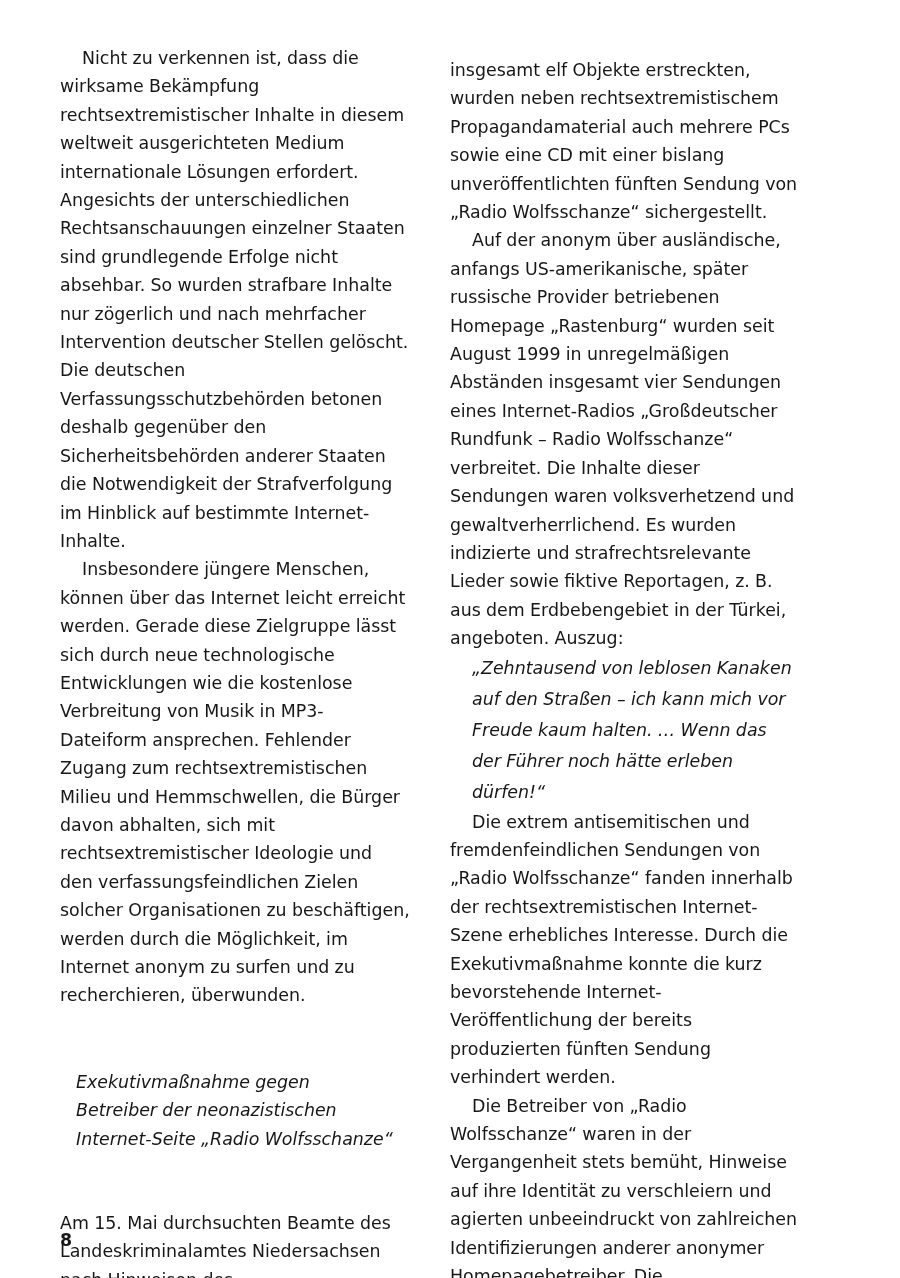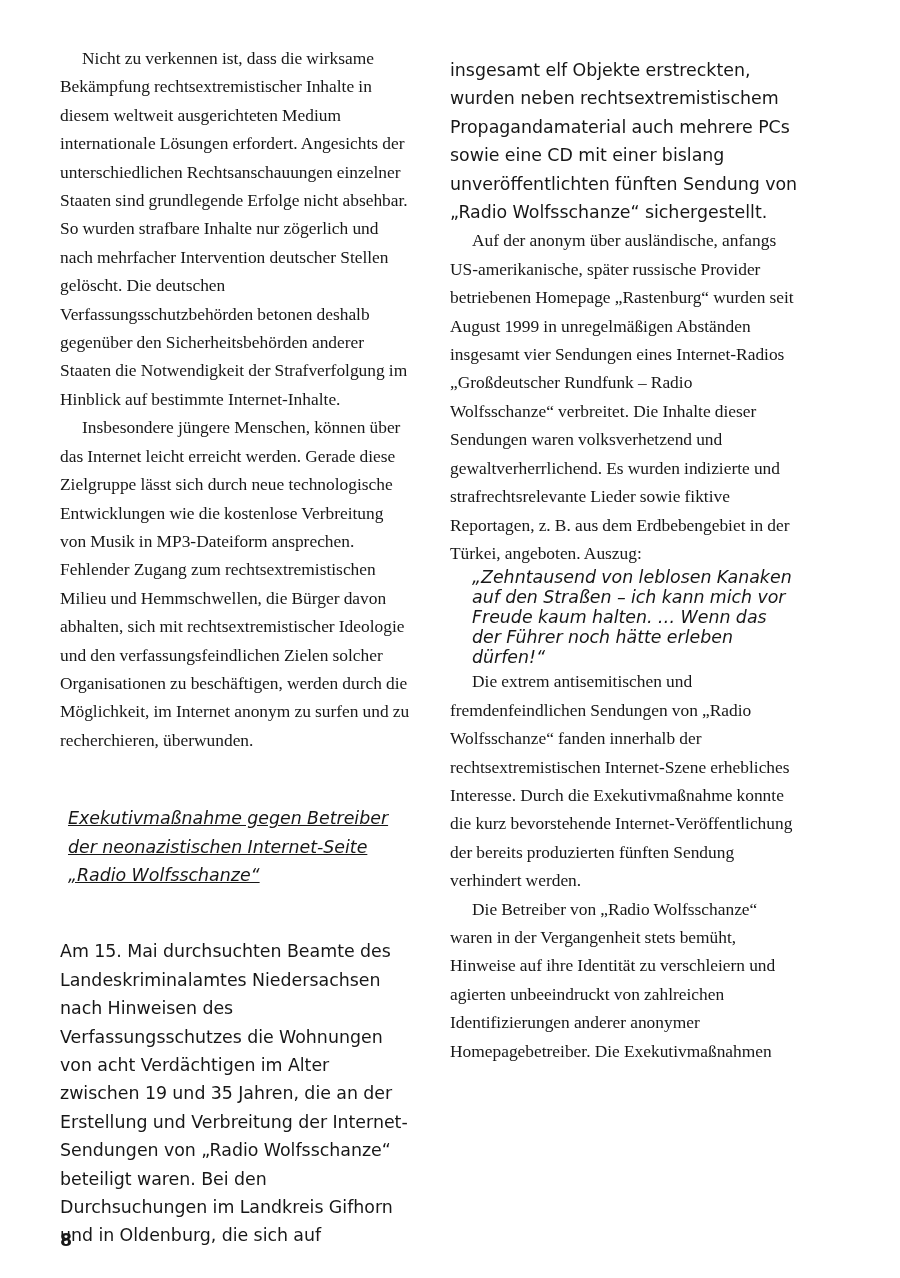--- a/index.html
+++ b/index.html
@@ -35,39 +35,37 @@
   p {
     margin: 0;
     font-size: 17.4px;
     line-height: 28.4px;
     text-align: left;
     hyphens: manual;
     word-spacing: -0.2px;
   }
   p.indent {
     text-indent: 22px;
-    font-family: Liberation Serif, serif;
   }
   p.noindent {
     text-indent: 0;
     margin-top: 12px;
   }
   .quote {
     margin: 0;
     padding-left: 22px;
     font-style: italic;
     font-size: 17.4px;
-    line-height: 20px;
+    line-height: 31px;
   }
   .subhead {
-    margin: 8px;
+    margin: 16px;
     font-style: italic;
     font-size: 17.4px;
     line-height: 28.4px;
-    text-decoration: underline;
   }
   .gap-before-subhead { height: 42px; }
   .gap-after-subhead { height: 28px; }
   .page-number {
     position: absolute;
     left: 60px;
     bottom: 28px;
     font-size: 17.4px;
     font-weight: bold;
     color: #171717;

